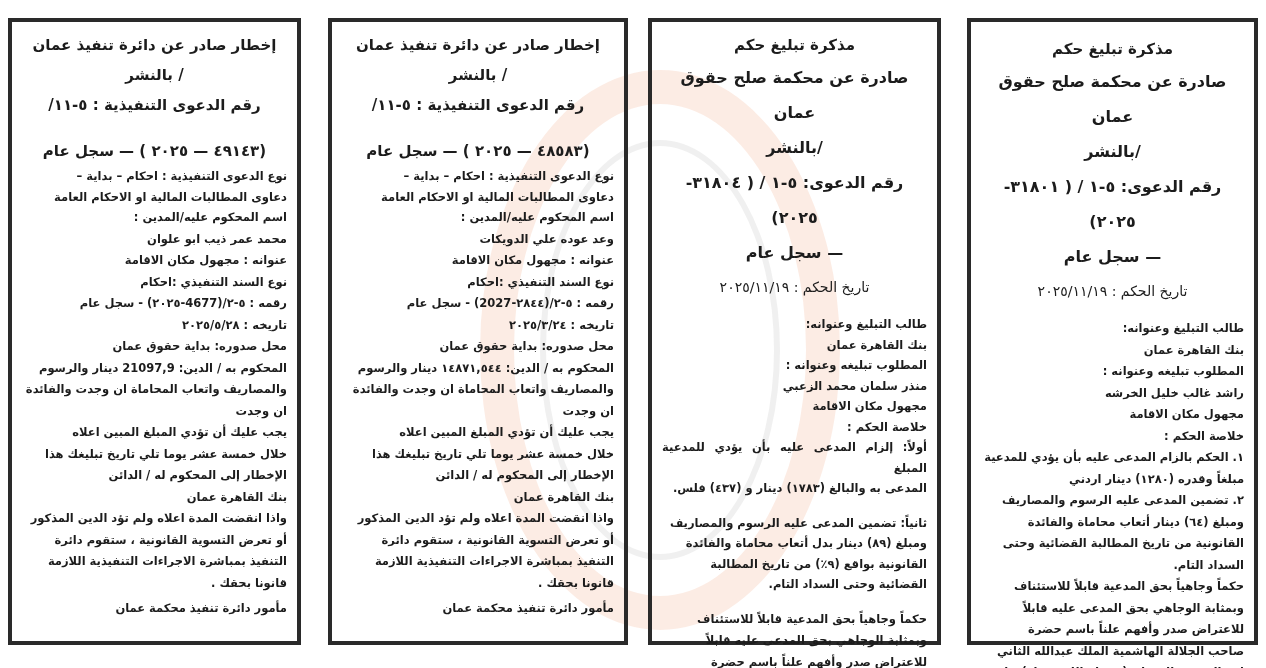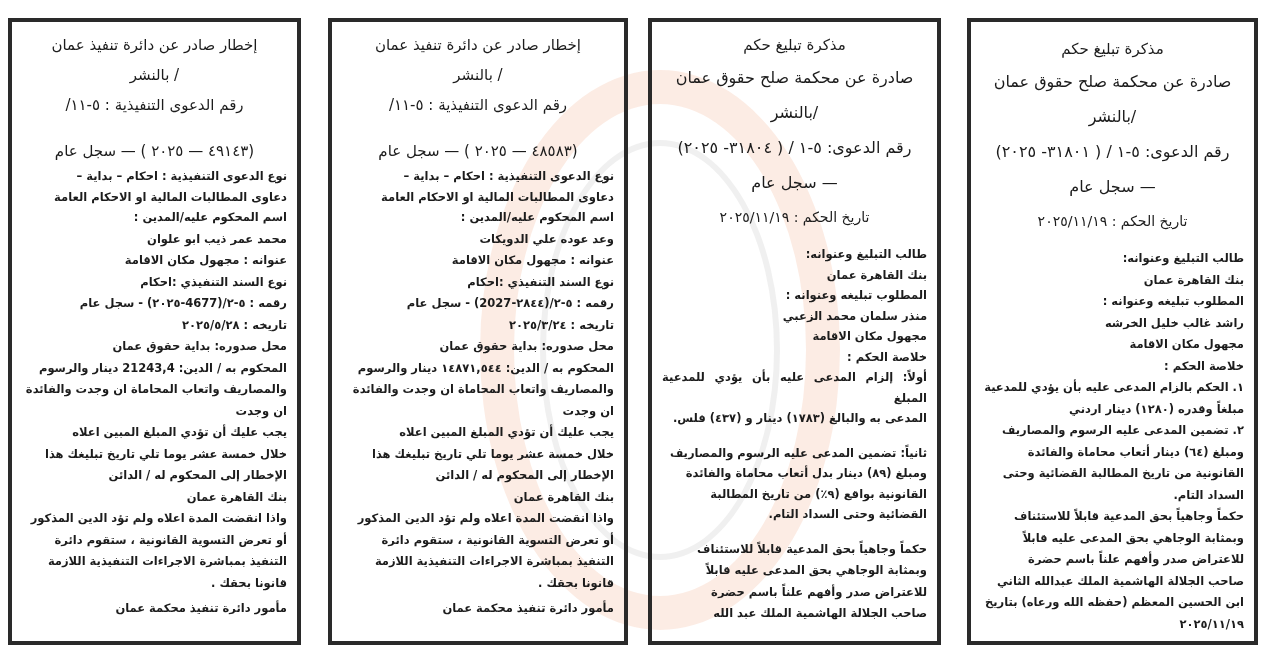--- a/index.html
+++ b/index.html
@@ -26,21 +26,21 @@
   .notice {
     position:absolute; top:18px; height:627px; box-sizing:border-box;
     border:4px solid #2a2a2a; background:transparent; z-index:1;
     direction:rtl; text-align:right; padding:8px 10px 6px 10px;
   }
   #n1 { left:8px;   width:293px; }
   #n2 { left:328px; width:300px; }
   #n3 { left:648px; width:293px; }
   #n4 { left:967px; width:291px; }
   .head {
-    text-align:center; font-weight:normal; font-size:15px; line-height:30px; margin:0;
+    text-align:center; font-weight:bold; font-size:15px; line-height:30px; margin:0;
   }
   .head.big { font-size:16px; line-height:35px; }
   .line {
     font-weight:bold; font-size:11.5px; line-height:21.5px; margin:0;
     white-space:normal; text-align:justify; text-align-last:right;
   }
   .line.tight { line-height:20.5px; }
   .gap { height:14px; }
   .date-line {
     text-align:center; font-weight:normal; font-size:14px; line-height:26px; margin-top:4px;
@@ -61,21 +61,21 @@
   <p class="head" style="margin-top:16px">(٤٩١٤٣ — ٢٠٢٥ ) — سجل عام</p>
   <p class="line tight">نوع الدعوى التنفيذية : احكام – بداية –</p>
   <p class="line tight">دعاوى المطالبات المالية او الاحكام العامة</p>
   <p class="line">اسم المحكوم عليه/المدين :</p>
   <p class="line">محمد عمر ذيب ابو علوان</p>
   <p class="line">عنوانه : مجهول مكان الاقامة</p>
   <p class="line">نوع السند التنفيذي :احكام</p>
   <p class="line">رقمه : ٥-٢/(4677-٢٠٢٥) - سجل عام</p>
   <p class="line">تاريخه : ٢٠٢٥/٥/٢٨</p>
   <p class="line">محل صدوره: بداية حقوق عمان</p>
-  <p class="line">المحكوم به / الدين: 21243,4 دينار والرسوم</p>
+  <p class="line">المحكوم به / الدين: 21097,9 دينار والرسوم</p>
   <p class="line">والمصاريف واتعاب المحاماة ان وجدت والفائدة</p>
   <p class="line">ان وجدت</p>
   <p class="line">يجب عليك أن تؤدي المبلغ المبين اعلاه</p>
   <p class="line">خلال خمسة عشر يوما تلي تاريخ تبليغك هذا</p>
   <p class="line">الإخطار إلى المحكوم له / الدائن</p>
   <p class="line">بنك القاهرة عمان</p>
   <p class="line">واذا انقضت المدة اعلاه ولم تؤد الدين المذكور</p>
   <p class="line">أو تعرض التسوية القانونية ، ستقوم دائرة</p>
   <p class="line">التنفيذ بمباشرة الاجراءات التنفيذية اللازمة</p>
   <p class="line">قانونا بحقك .</p>

